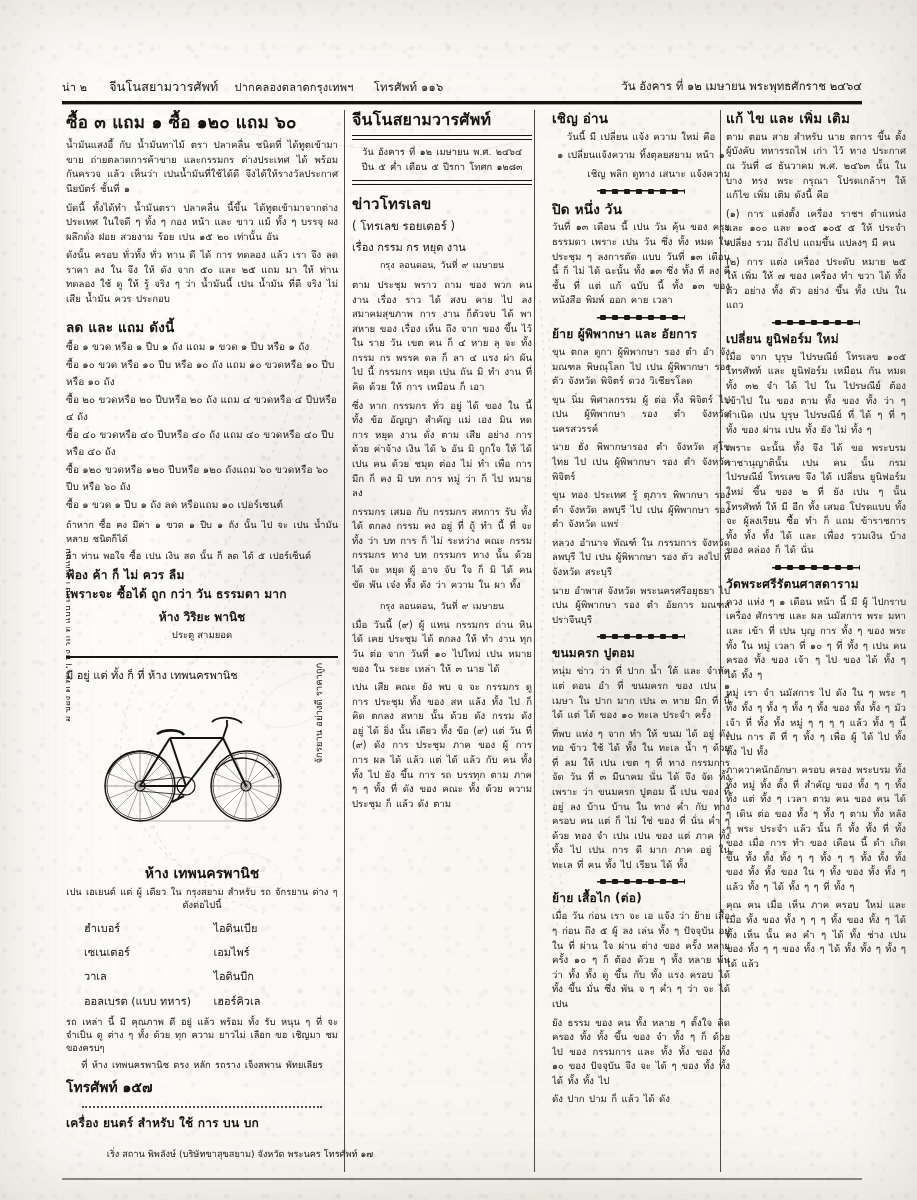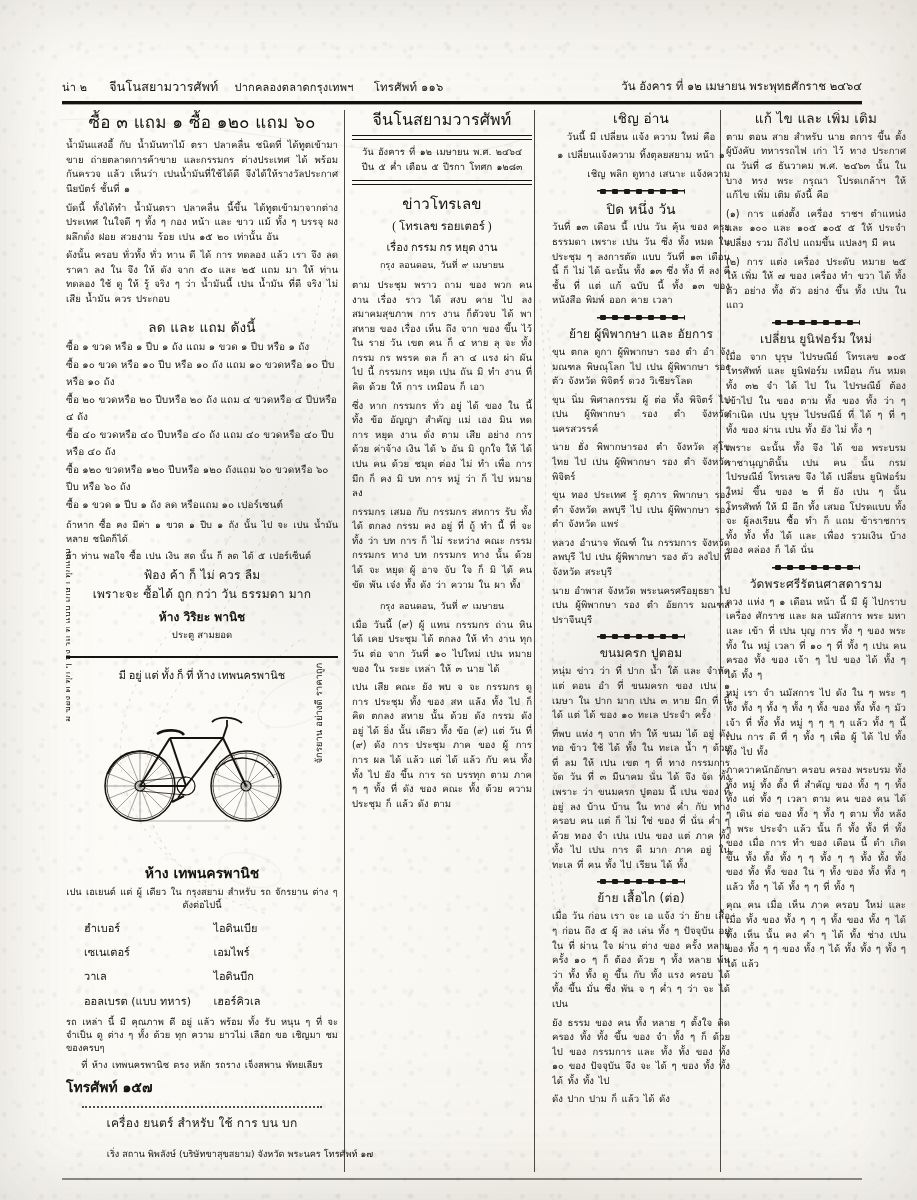--- a/index.html
+++ b/index.html
@@ -52,28 +52,28 @@
   .c2{left:352px;width:180px;height:1062px;}
   .c3{left:552px;width:178px;height:1062px;}
   .c4{left:726px;width:180px;height:1062px;}
   .vrule{position:absolute;top:110px;width:1px;height:1062px;background:#201c16;opacity:.8;}
   .v1{left:344px;}
   .v2{left:534px;}
   .v3{left:720px;}
 
   
   .hl{
-    text-align:center;font-weight:normal;line-height:1.25;
+    text-align:left;font-weight:bold;line-height:1.25;
     letter-spacing:.2px;
   }
   .hl-xl{font-size:17px;margin:2px 0 5px;}
   .hl-l{font-size:15px;margin:5px 0 4px;}
   .hl-m{font-size:13.5px;margin:6px 0 3px;}
   .hl-s{font-size:12px;margin:4px 0 3px;}
-  .sub{text-align:center;font-size:11px;margin:1px 0 3px;font-family:Liberation Serif, serif;}
+  .sub{text-align:left;font-size:11px;margin:1px 0 3px;}
   .body{
     font-size:9.6px;line-height:1.52;text-align:justify;
     word-spacing:1.4px;margin:0 0 4px;
     hyphens:none;
   }
   .body.tight{line-height:1.42;font-size:9.3px;}
   .body.ctr{text-align:center;}
   .sig{text-align:center;font-size:12px;font-weight:bold;margin:5px 0 1px;}
   .sig-sm{text-align:center;font-size:9.5px;margin:0 0 6px;}
   .price-line{font-size:10px;line-height:1.75;letter-spacing:.1px;margin:0;}

